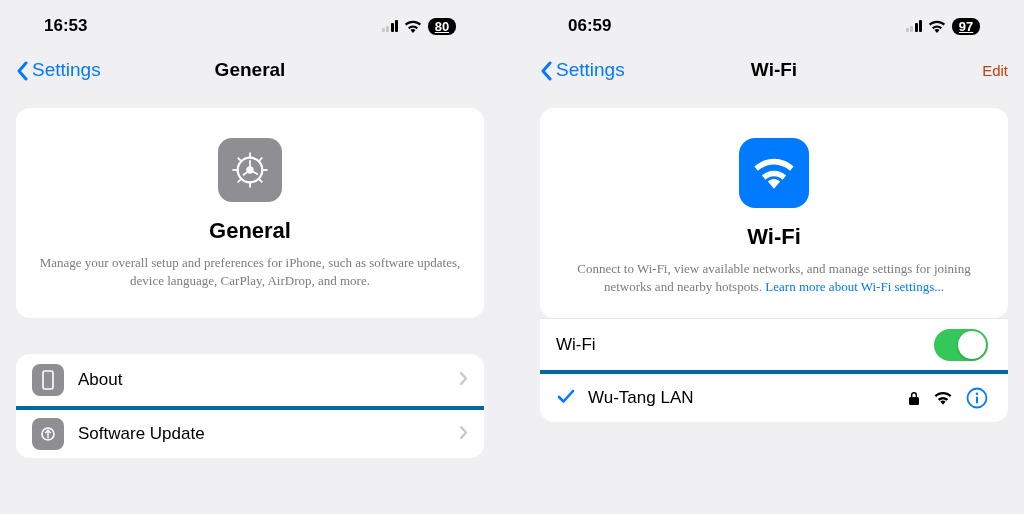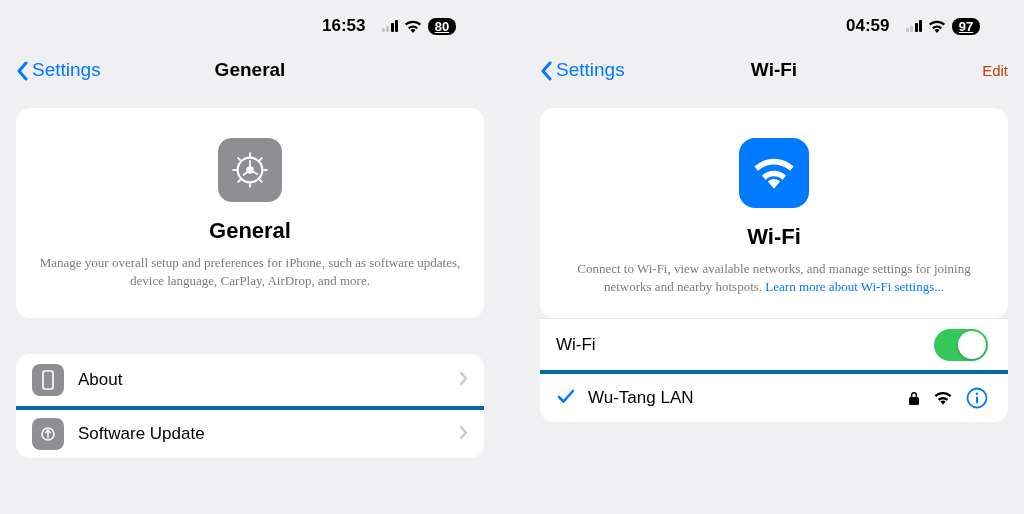--- a/index.html
+++ b/index.html
@@ -14,21 +14,21 @@
     overflow: hidden;
   }
   .pane {
     flex: 1;
     display: flex;
     flex-direction: column;
     padding: 10px 16px 0 16px;
   }
   .status-bar {
     display: flex;
-    justify-content: flex-end;
+    justify-content: space-between;
     align-items: center;
     font-size: 17px;
     font-weight: 700;
     color: #000;
     padding: 6px 28px 14px 28px;
     gap: 16px;
   }
   .status-right { display: flex; align-items: center; gap: 6px; }
   .sig-bars { display: inline-flex; align-items: flex-end; gap: 1.5px; height: 12px; }
   .sig-bars span { width: 3px; background: #000; border-radius: 1px; display:inline-block; }
@@ -197,21 +197,21 @@
         <svg width="9" height="15" viewBox="0 0 9 15">
             <path fill="none" stroke="#c7c7cc" stroke-width="2.2" stroke-linecap="round" stroke-linejoin="round" d="M2 2 L7 7.5 L2 13"></path>
           </svg>
       </div>
     </div>
   </div>
 </div>
 
 <div class="pane">
   <div class="status-bar">
-    <span>04:59</span>
+    <span>06:59</span>
     <span class="status-right">
       <span class="sig-bars">
         <span class="b1"></span>
           <span class="b2"></span>
           <span class="b3"></span>
           <span class="b4"></span>
       </span>
       <svg class="wifi-s" viewBox="0 0 24 18">
           <path fill="#000" d="M12 18l-3.5-4.2c1-0.9 2.2-1.4 3.5-1.4s2.5.5 3.5 1.4L12 18zM5.1 10.4C7 8.7 9.4 7.7 12 7.7s5 1 6.9 2.7l-2 2.4c-1.4-1.2-3.1-1.9-4.9-1.9s-3.5.7-4.9 1.9l-2-2.4zM.8 5.3C3.9 2.5 7.8.9 12 .9s8.1 1.6 11.2 4.4l-2 2.4C18.6 5.4 15.4 4.1 12 4.1S5.4 5.4 2.8 7.7l-2-2.4z"></path>
         </svg>

